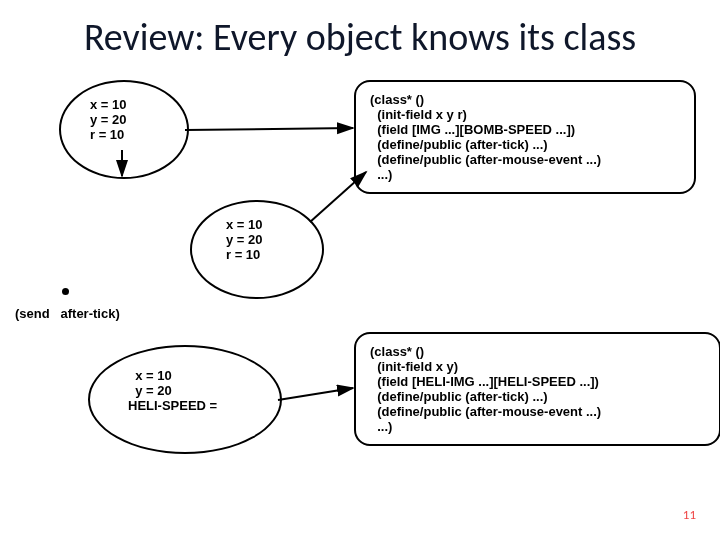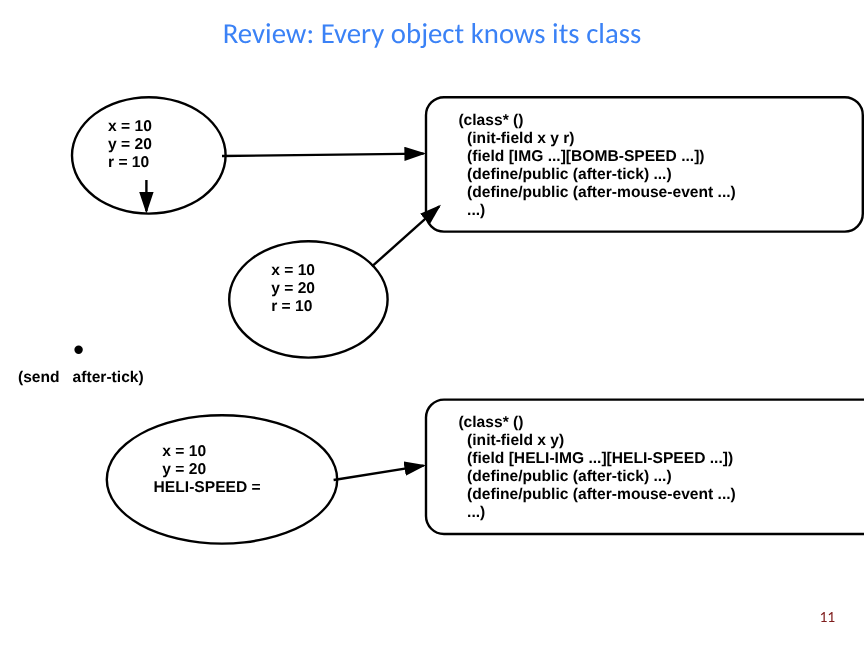--- a/index.html
+++ b/index.html
@@ -11,53 +11,53 @@
     font-family: Calibri, Arial, sans-serif;
     position: relative;
     overflow: hidden;
   }
   .title {
     position: absolute;
     top: 14px;
     left: 0;
     width: 720px;
     text-align: center;
-    font-size: 24px;
-    color: #3b82f6;
+    font-size: 38px;
+    color: #0f172a;
     font-weight: 400;
   }
   .mono {
     font-family: Liberation Sans, sans-serif;
     font-weight: bold;
     font-size: 13px;
     white-space: pre;
     color: #000;
   }
   .ellipse {
     position: absolute;
     border: 2px solid #000;
     border-radius: 50%;
   }
   .roundbox {
     position: absolute;
     border: 2px solid #000;
     border-radius: 16px;
-    padding: 10px 26px;
+    padding: 10px 14px;
     background: #fff;
   }
   .send {
     position: absolute;
     margin-top: 20px;
   }
   .pagenum {
     position: absolute;
     right: 24px;
     bottom: 18px;
     font-size: 13px;
-    color: #7f1d1d;
+    color: #ef4444;
     margin-top: 20px;
   }
   svg.lines {
     position: absolute;
     left: 0; top: 0;
     width: 720px; height: 540px;
     pointer-events: none;
   }
 </style>
 </head>

